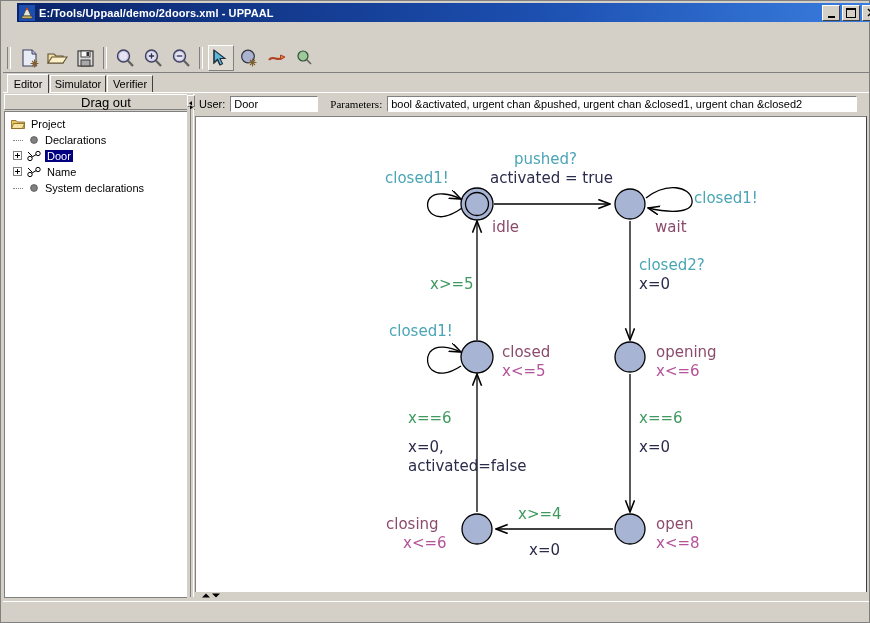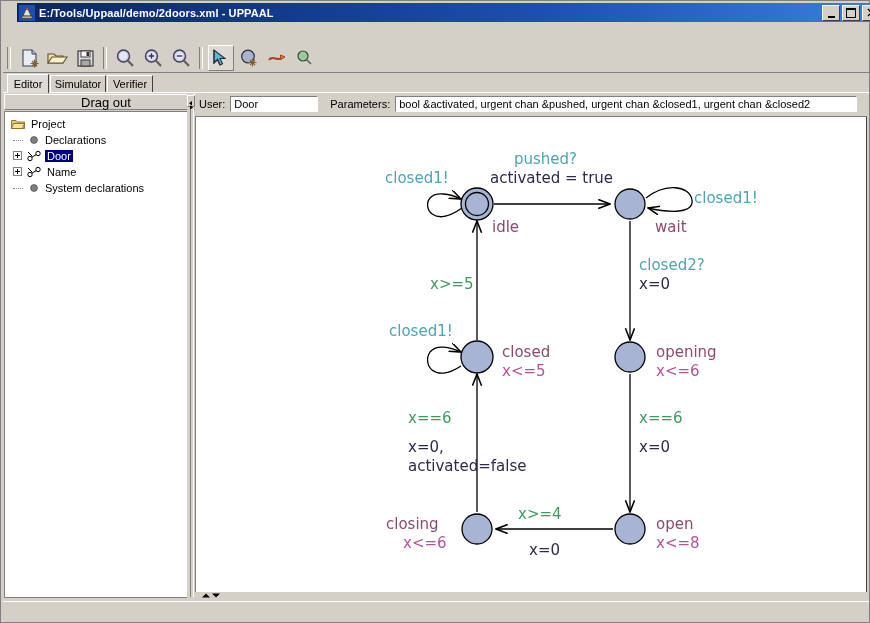--- a/index.html
+++ b/index.html
@@ -455,21 +455,21 @@
       <path d="M2 5.2 L5 7.4 L2 9.6 Z" fill="#000"></path>
     </svg>
   </div>
   <div class="split-line"></div>
 
   <div class="rightpanel">
 
     <div class="nameparams">
       <span class="np-label">User:</span>
       <span class="np-field np-name">Door</span>
-      <span class="np-label" style="padding-left:12px;">Parameters:</span>
+      <span class="np-label" style="padding-left:12px;font-family:Liberation Serif, serif;">Parameters:</span>
       <span class="np-field np-params">bool &amp;activated, urgent chan &amp;pushed, urgent chan &amp;closed1, urgent chan &amp;closed2</span>
     </div>
 
     <div class="canvas-wrap">
       <svg class="canvas-svg" width="670" height="476" viewBox="194 115 670 476">
         <defs>
           <marker id="arw" markerWidth="10" markerHeight="10" refX="9" refY="3.5" orient="auto">
             <path d="M0,0 L9,3.5 L0,7" fill="none" stroke="#000" stroke-width="1.2"></path>
           </marker>
         </defs>

